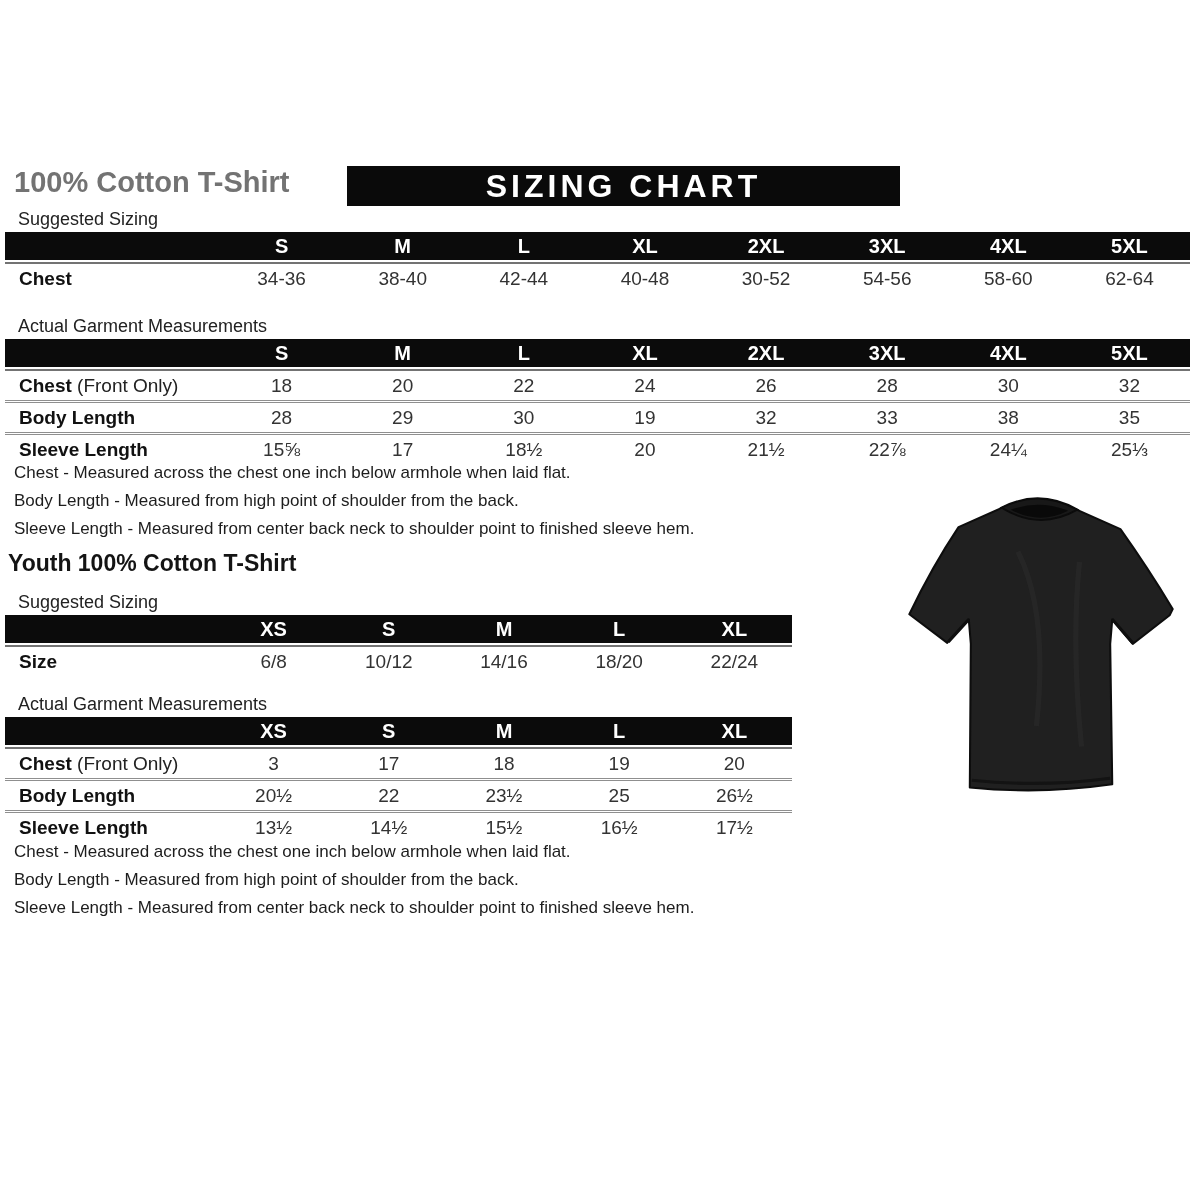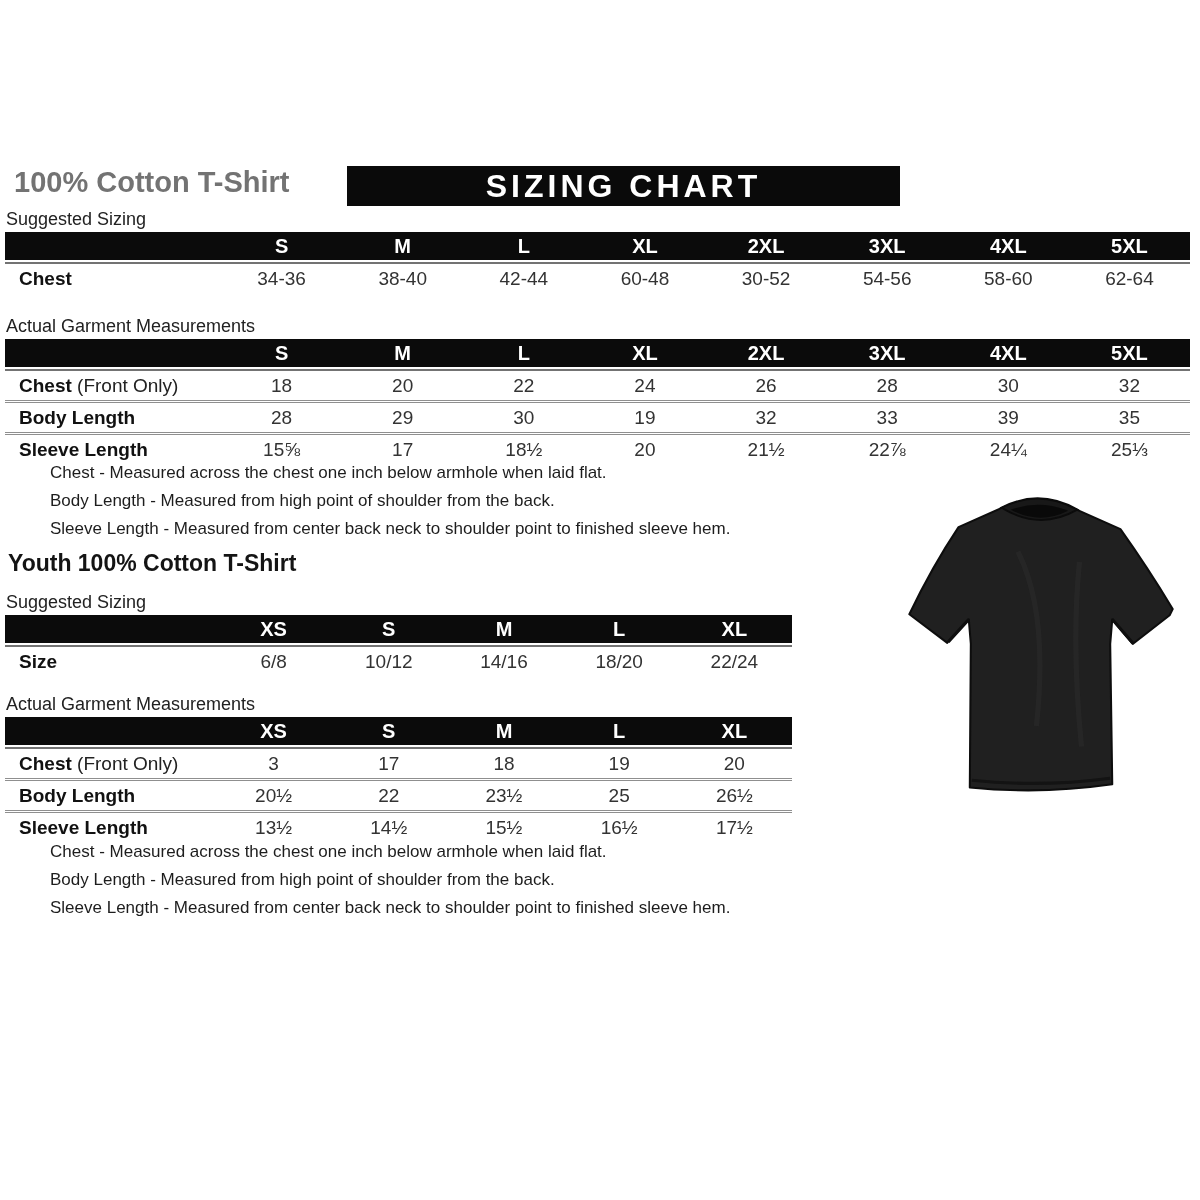--- a/index.html
+++ b/index.html
@@ -7,41 +7,41 @@
     width:1200px;height:1200px;position:relative;background:#ffffff;
     font-family:"Liberation Sans", sans-serif;overflow:hidden;color:#222;
   }
   .abs{position:absolute;}
   .main-title{left:14px;top:166px;font-size:29px;font-weight:700;color:#737373;}
   .banner{
     left:347px;top:166px;width:553px;height:40px;background:#0a0a0a;color:#ffffff;
     display:flex;align-items:center;justify-content:center;
     font-size:32px;font-weight:700;letter-spacing:4px;
   }
-  .section-label{font-size:18px;color:#222;}
+  .section-label{font-size:18px;color:#222;margin-left:12px;}
   .tbl{border-collapse:separate;border-spacing:0;table-layout:fixed;}
   .tbl-adult{width:1185px;}
   .tbl-youth{width:787px;}
   .tbl th{
     background:#0b0b0b;color:#ffffff;font-size:20px;font-weight:700;
     padding:3px 2px;text-align:center;border-bottom:2px solid #ffffff;
     line-height:22px;
   }
   .tbl tbody tr:first-child td{border-top:2px solid #737373;}
   .tbl td{
     font-size:19px;color:#333;text-align:center;padding:4px 2px;line-height:21px;
   }
   .tbl td.lbl, .tbl th.lbl{text-align:left;padding-left:14px;}
   .tbl-adult .lbl{width:200px;}
   .tbl-youth .lbl{width:195px;}
   .tbl td.lbl b{color:#111;font-weight:700;}
   .tbl td.lbl span{font-weight:400;color:#222;}
   .tbl.sep tbody tr:not(:last-child) td{border-bottom:3px double #8f8f8f;}
   .notes{left:14px;font-size:17px;color:#1d1d1d;}
-  .notes .note-line{line-height:28px;white-space:nowrap;margin-left:36px;}
+  .notes .note-line{line-height:28px;white-space:nowrap;}
   .youth-title{left:8px;font-size:23px;font-weight:700;color:#141414;}
   .tshirt{left:895px;top:489px;width:290px;height:315px;}
 </style>
 </head>
 <body>
 
 <div class="abs main-title">100% Cotton T-Shirt</div>
 <div class="abs banner">
   <span>SIZING CHART</span>
 </div>
@@ -60,21 +60,21 @@
         <th>4XL</th>
         <th>5XL</th>
       </tr>
     </thead>
     <tbody>
       <tr>
         <td class="lbl"><b>Chest</b></td>
         <td>34-36</td>
         <td>38-40</td>
         <td>42-44</td>
-        <td>60-48</td>
+        <td>40-48</td>
         <td>30-52</td>
         <td>54-56</td>
         <td>58-60</td>
         <td>62-64</td>
       </tr>
     </tbody>
   </table>
 
 <div class="abs section-label" style="left:6px;top:316px;">Actual Garment Measurements</div>
 <table class="abs tbl sep tbl-adult" style="left:5px;top:339px;">
@@ -104,21 +104,21 @@
         <td>32</td>
       </tr>
       <tr>
         <td class="lbl"><b>Body Length</b></td>
         <td>28</td>
         <td>29</td>
         <td>30</td>
         <td>19</td>
         <td>32</td>
         <td>33</td>
-        <td>39</td>
+        <td>38</td>
         <td>35</td>
       </tr>
       <tr>
         <td class="lbl"><b>Sleeve Length</b></td>
         <td>15⅝</td>
         <td>17</td>
         <td>18½</td>
         <td>20</td>
         <td>21½</td>
         <td>22⅞</td>

